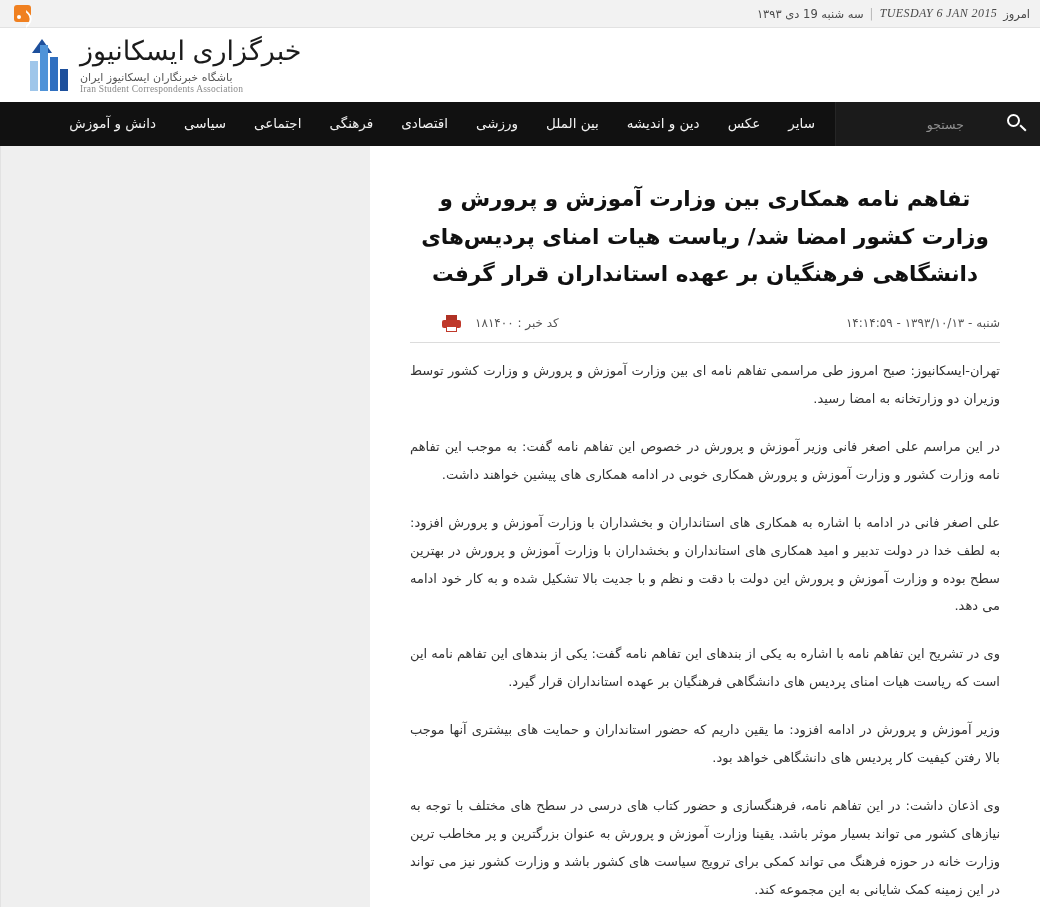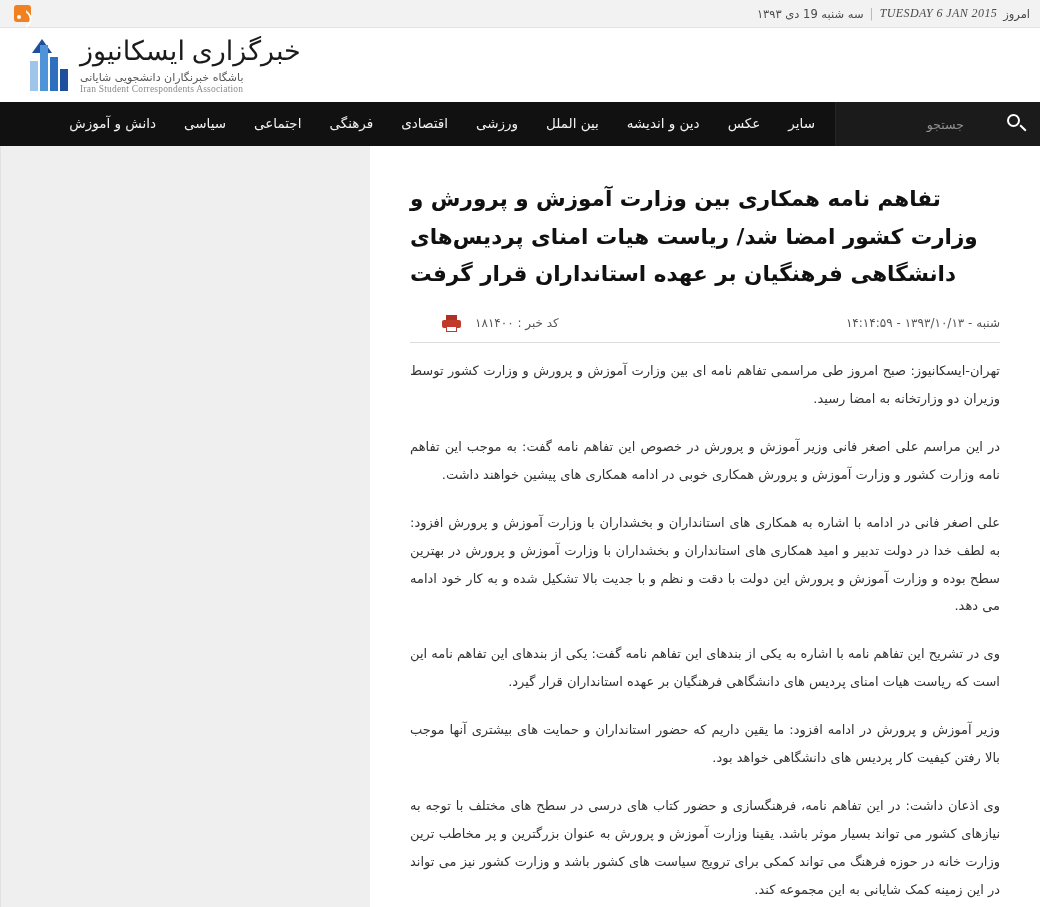--- a/index.html
+++ b/index.html
@@ -95,21 +95,21 @@
     position: absolute; top: 0; right: 18px;
     width: 0; height: 0;
     border-left: 10px solid transparent;
     border-right: 10px solid transparent;
     border-bottom: 14px solid #1d4f9c;
   }
   .logo-text { text-align: left; }
   .logo-script {
     font-size: 27px;
     color: #1b1b1b;
-    font-family: Liberation Serif, serif;
+    font-family: Liberation Sans, sans-serif;
     line-height: 1.15;
     white-space: nowrap;
   }
   .logo-sub1 {
     font-size: 11px; color: #555; margin-top: 3px; white-space: nowrap;
   }
   .logo-sub2 {
     font-size: 9.5px; color: #8a8a8a; letter-spacing: .2px;
     font-family: "Liberation Serif", serif; white-space: nowrap;
   }
@@ -196,21 +196,21 @@
     border-left: 1px solid #e2e2e2;
     min-height: 760px;
   }
 
   h1.article-title {
     margin: 8px 0 22px 0;
     font-size: 21.5px;
     line-height: 1.75;
     color: #111;
     font-weight: bold;
-    text-align: left;
+    text-align: center;
   }
 
   .meta-row {
     display: flex;
     align-items: center;
     justify-content: space-between;
     font-size: 12px;
     color: #666;
     padding-bottom: 10px;
     border-bottom: 1px solid #dcdcdc;
@@ -257,21 +257,21 @@
     <span class="sep">|</span>
     <span>سه شنبه 19 دی ۱۳۹۳</span>
   </div>
   <span class="rss"></span>
 </div>
 
 <div class="masthead">
   <div class="logo-wrap">
     <div class="logo-text">
       <div class="logo-script">خبرگزاری ایسکانیوز</div>
-      <div class="logo-sub1">باشگاه خبرنگاران دانشجویی شایانی</div>
+      <div class="logo-sub1">باشگاه خبرنگاران ایسکانیوز ایران</div>
       <div class="logo-sub2">Iran Student Correspondents Association</div>
     </div>
     <div class="logo-mark">
       <span class="cap"></span>
       <span class="bar b1"></span>
       <span class="bar b2"></span>
       <span class="bar b3"></span>
       <span class="bar b4"></span>
     </div>
   </div>

